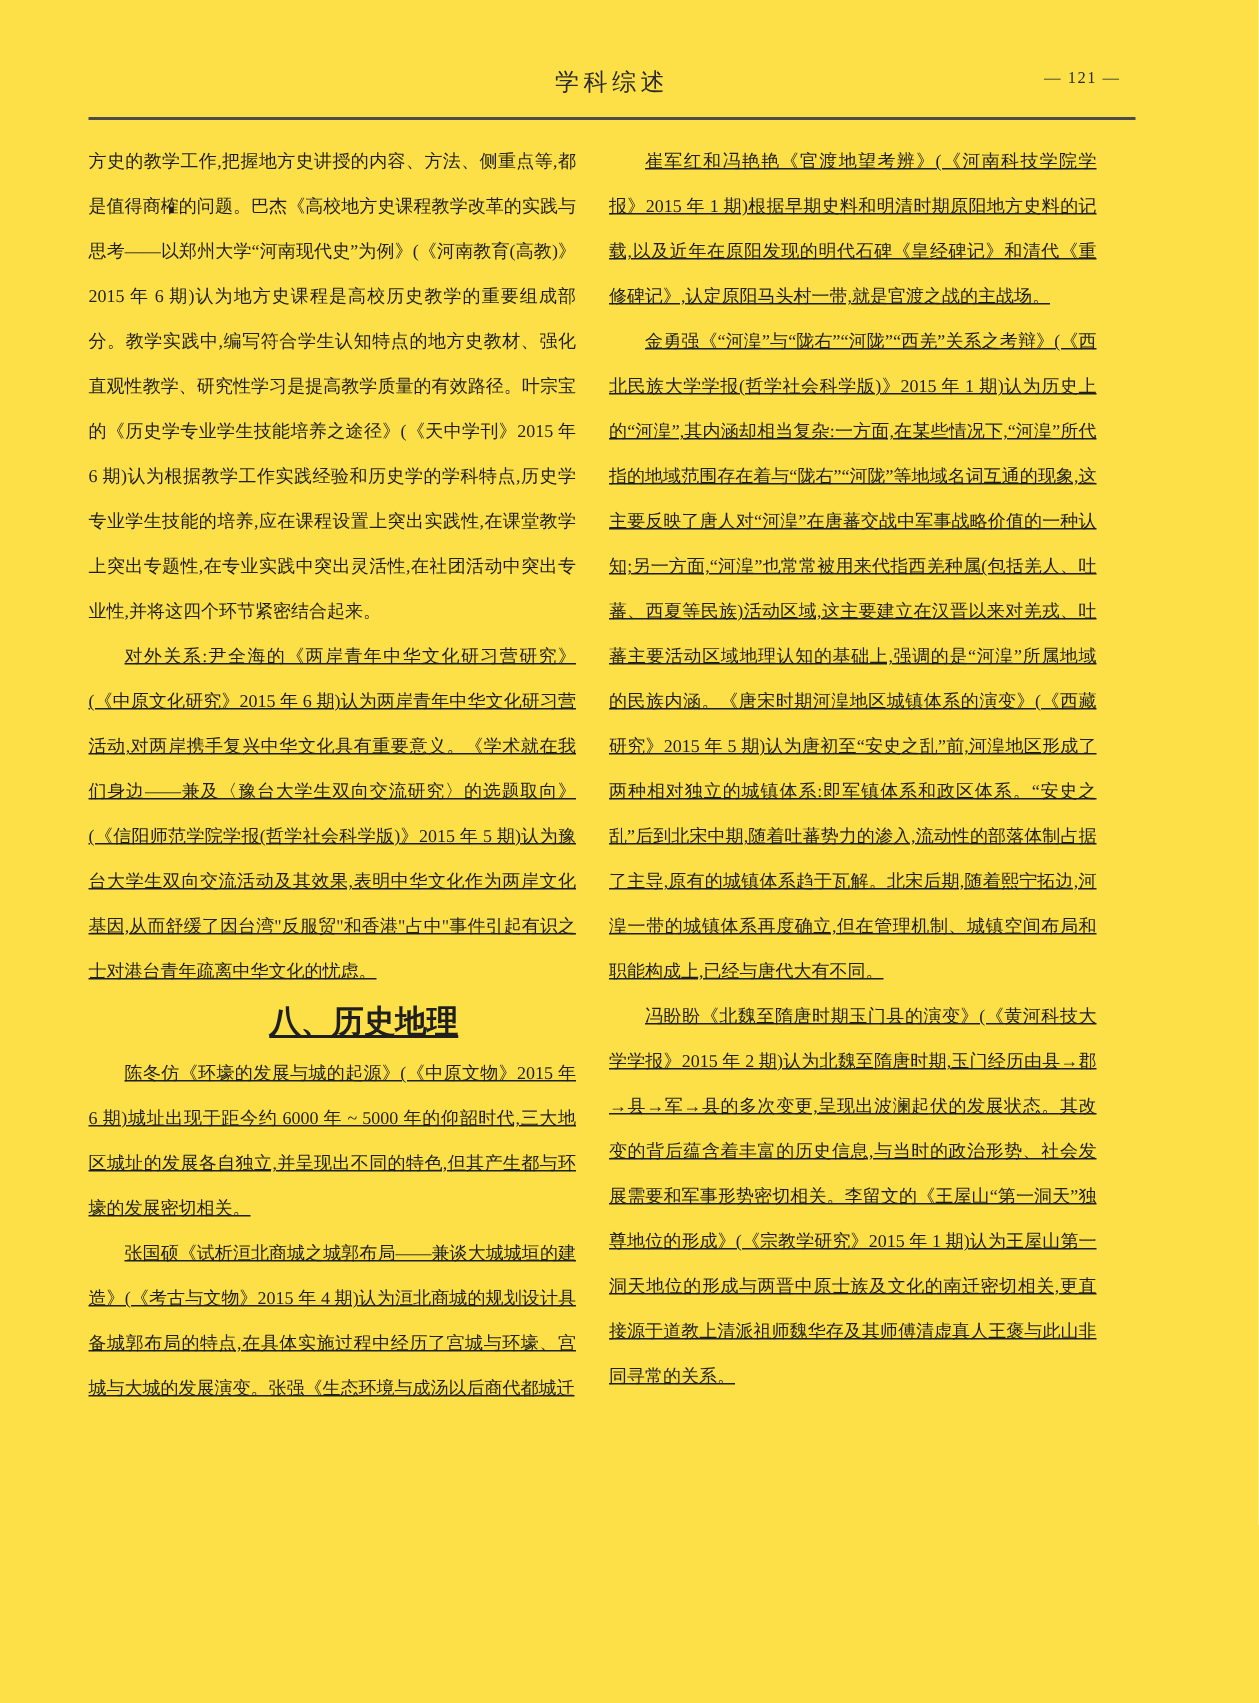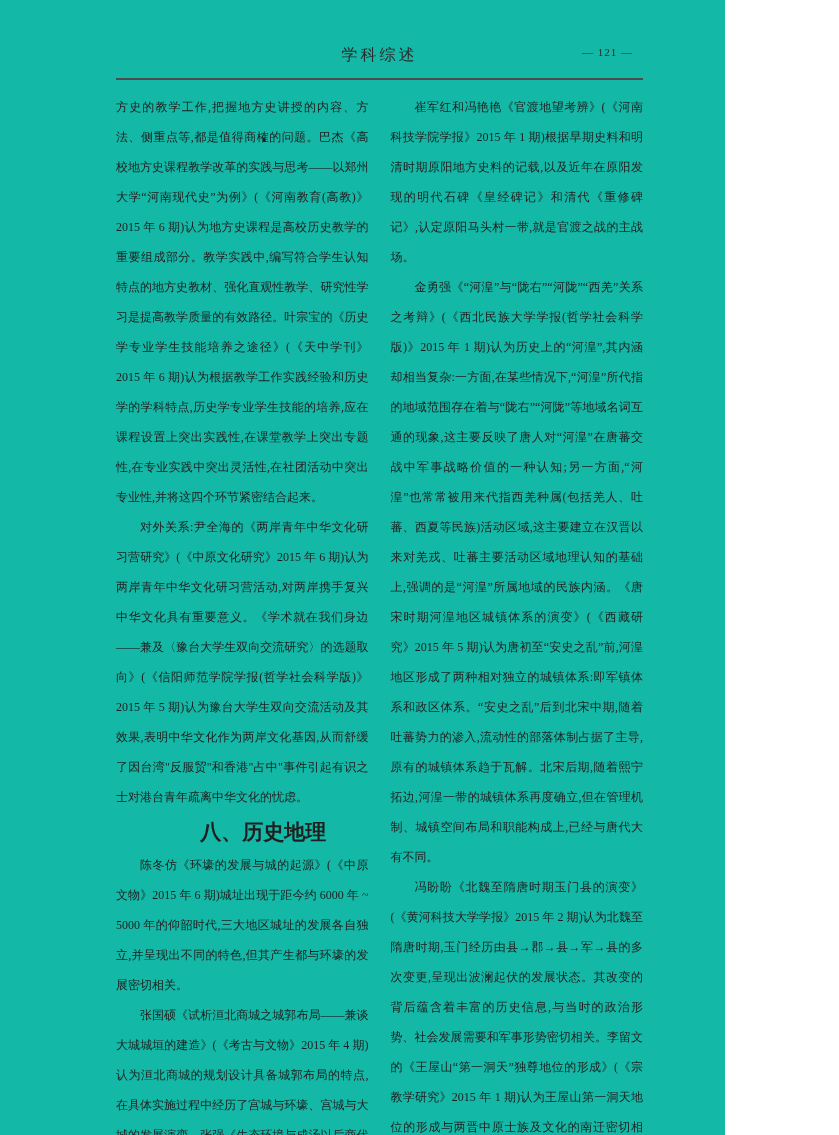--- a/index.html
+++ b/index.html
@@ -9,25 +9,25 @@
   }
   body {
     width: 839px;
     height: 1135px;
     font-family: "Liberation Serif", "DejaVu Serif", serif;
     color: #1f1f1f;
     overflow: hidden;
   }
   .page {
     position: relative;
-    width: 725px;
+    width: 839px;
     height: 1135px;
     box-sizing: border-box;
-    padding: 45px 82px 0 116px;
-    background: #14b8a6;
+    padding: 45px 82px 0 59px;
+    background: #fde047;
   }
   .header {
     position: relative;
     height: 24px;
   }
   .header-title {
     position: absolute;
     left: 0; right: 0; top: 0;
     text-align: center;
     font-size: 16px;
@@ -56,20 +56,21 @@
   }
   .column p {
     margin: 0;
     font-size: 12px;
     line-height: 30px;
     text-align: justify;
     color: #1f1f1f;
   }
   .column p.indent {
     text-indent: 2em;
+    text-decoration: underline;
   }
   .column p.heading {
     font-family: "Liberation Sans", "DejaVu Sans", sans-serif;
     font-weight: bold;
     font-size: 21px;
     text-indent: 2em;
     margin: 5px 0 3px 0;
     text-align: center;
   }
 </style>

